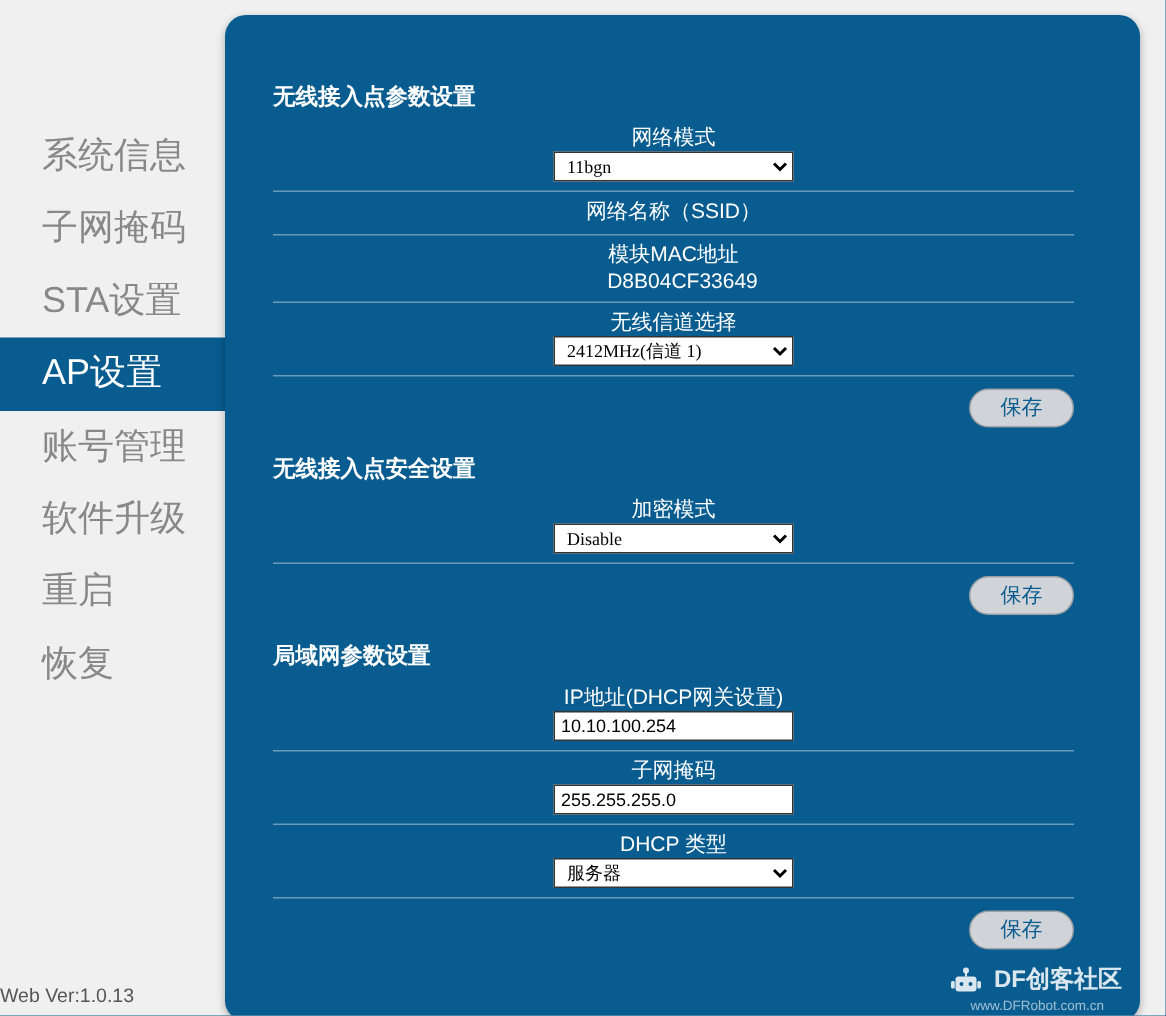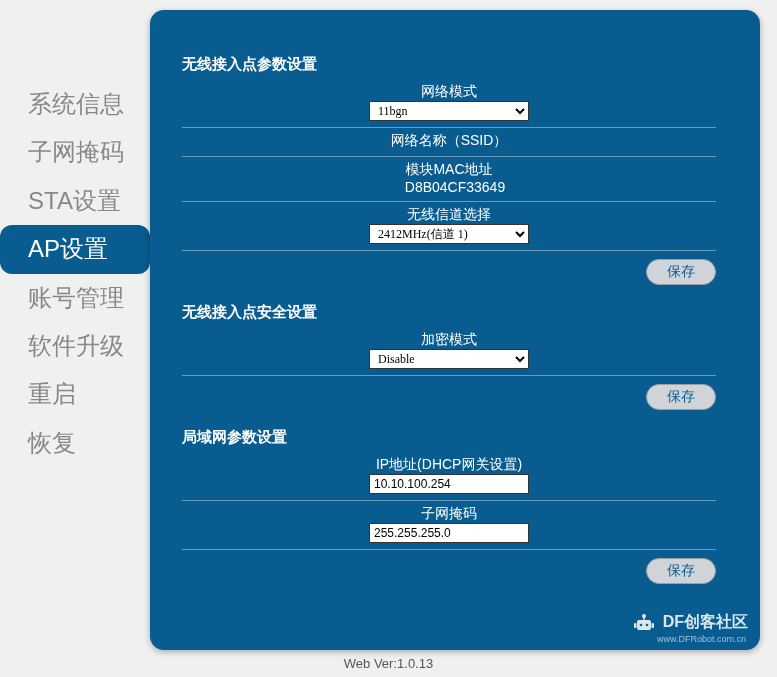--- a/index.html
+++ b/index.html
@@ -23,21 +23,20 @@
     .sidebar-item {
       padding: 5px 0 5px 28px;
       font-size: 24px;
       color: #888;
       cursor: pointer;
       line-height: 1.6;
     }
     .sidebar-item.active {
       background: #085c8f;
       color: #fff;
-      border-radius: 12px;
     }
     .main-panel {
       background: #085c8f;
       border-radius: 14px;
       width: 610px;
       min-height: 640px;
       padding: 45px 44px 30px 32px;
       color: #fff;
       box-shadow: 0 2px 6px rgba(0,0,0,0.3);
       position: relative;
@@ -93,39 +92,38 @@
       color: #085c8f;
       font-size: 14px;
       padding: 3px 20px;
       cursor: pointer;
     }
     .footer-ver {
       position: absolute;
       bottom: 6px;
       left: 0;
       width: 100%;
-      text-align: center;
       font-size: 13px;
       color: #555;
     }
     .watermark {
       position: absolute;
       bottom: 16px;
       right: 12px;
       color: rgba(255,255,255,0.85);
       font-size: 16px;
       font-weight: bold;
       display: flex;
       align-items: flex-start;
       gap: 6px;
     }
     .watermark .sub {
       position: absolute;
       top: 22px;
-      right: 2px;
+      right: 12px;
       font-size: 9px;
       font-weight: normal;
       color: rgba(255,255,255,0.6);
     }
     .robot-icon svg { display: block; }
   </style>
 </head>
 <body>
 
 <div class="container">
@@ -189,20 +187,28 @@
       <span class="row-control">
         <input type="text" value="10.10.100.254" style="">
       </span>
     </div>
     <div class="row">
       <span class="row-label">子网掩码</span>
       <span class="row-control">
         <input type="text" value="255.255.255.0" style="">
       </span>
     </div>
+    <div class="row">
+      <span class="row-label">DHCP 类型</span>
+      <span class="row-control">
+        <select>
+          <option>服务器</option>
+        </select>
+      </span>
+    </div>
     <div class="btn-row">
       <button class="btn">保存</button>
     </div>
 
     <div class="watermark">
       <span class="robot-icon">
         <svg width="26" height="22" viewBox="0 0 26 22">
           <circle cx="13" cy="4" r="2" fill="rgba(255,255,255,0.85)"></circle>
           <rect x="12.3" y="5" width="1.4" height="3" fill="rgba(255,255,255,0.85)"></rect>
           <rect x="6" y="8" width="14" height="10" rx="2" fill="rgba(255,255,255,0.85)"></rect>

